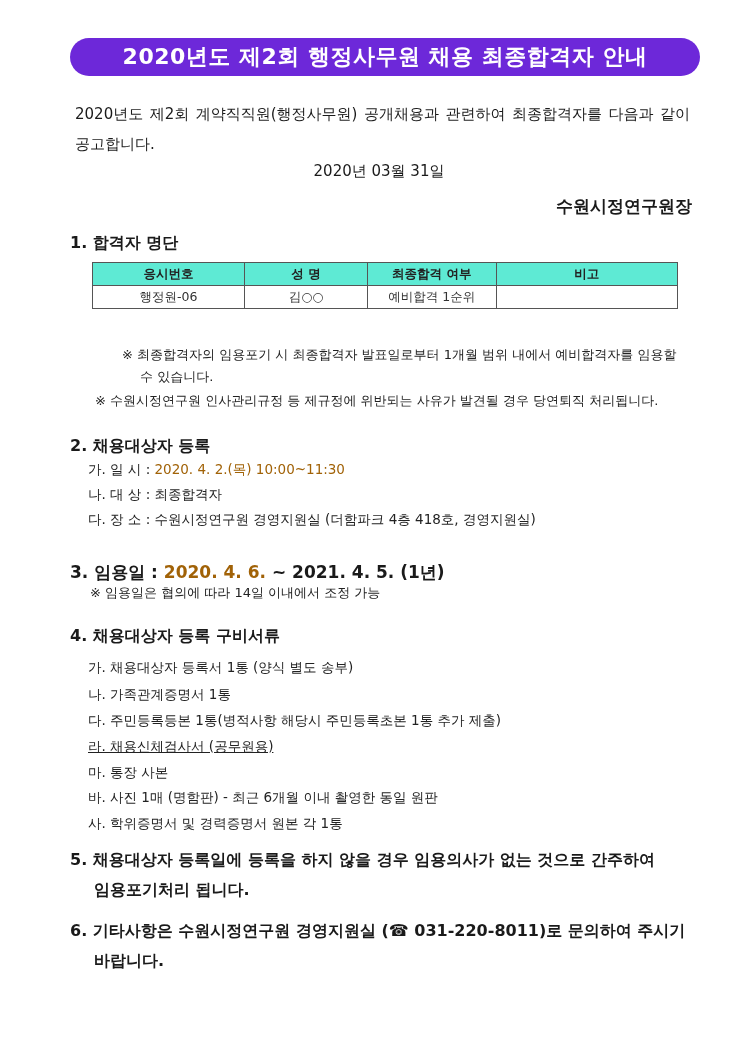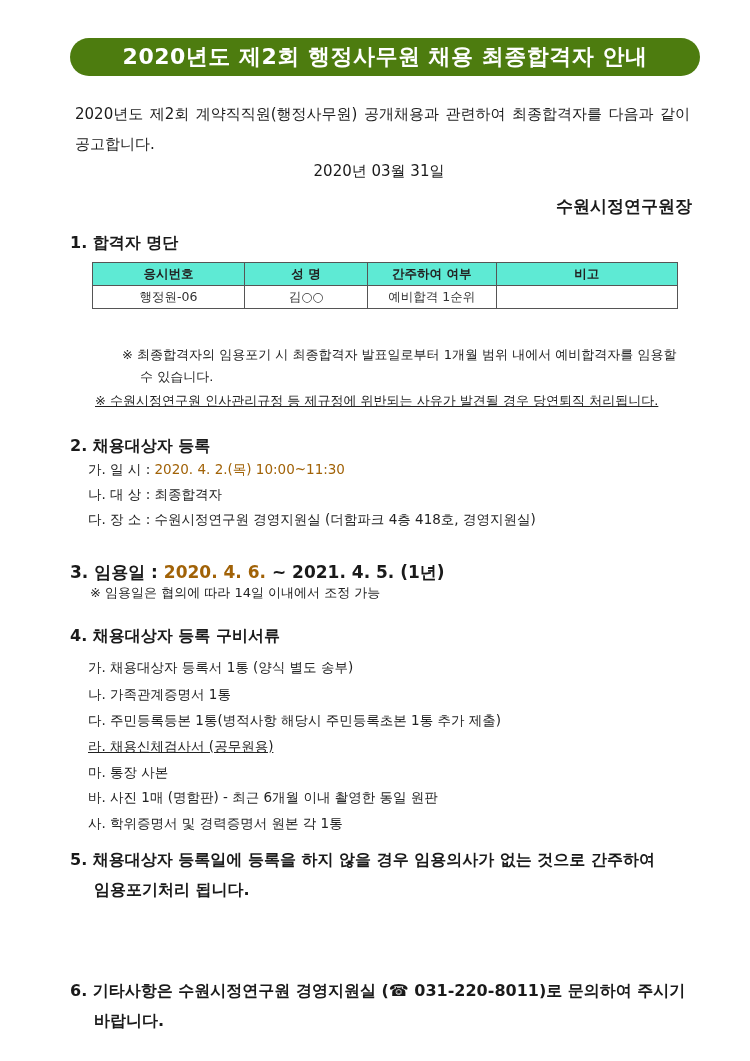--- a/index.html
+++ b/index.html
@@ -1,19 +1,19 @@
 <!DOCTYPE html>
 <html><head>
 <meta charset="utf-8">
 <style>
   html, body { margin:0; padding:0; background:#ffffff; }
   body { width:750px; height:1061px; position:relative; overflow:hidden;
          font-family:"DejaVu Sans", "Liberation Sans", sans-serif; color:#1a1a1a; }
   .title-bar { position:absolute; left:70px; top:38px; width:630px; height:38px;
-               background:#4d7c0f; border-radius:19px; color:#fff; text-align:center;
+               background:#6d28d9; border-radius:19px; color:#fff; text-align:center;
                font-weight:bold; font-size:22px; line-height:38px; letter-spacing:0.5px; }
   .intro { position:absolute; left:75px; top:99px; width:615px; font-size:15px; line-height:30px;
            text-align:justify; text-align-last:left; }
   .date { position:absolute; left:4px; width:750px; top:162px; text-align:center; font-size:15px; }
   .signer { position:absolute; right:58px; top:195px; font-size:17px; font-weight:bold; }
   .sec { position:absolute; left:70px; font-weight:bold; font-size:16px; }
   table.result { position:absolute; left:92px; top:262px; width:586px; border-collapse:collapse;
                  font-size:12.5px; color:#333; }
   table.result th, table.result td { border:1px solid #555; text-align:center; height:22px; padding:0; }
   table.result th { background:#5eead4; font-weight:bold; color:#222; }
@@ -33,39 +33,39 @@
 <div class="date">2020년 03월 31일</div>
 <div class="signer">수원시정연구원장</div>
 
 <div class="sec" style="top:233px;">1. 합격자 명단</div>
 
 <table class="result">
   <thead>
     <tr>
       <th style="width:26%">응시번호</th>
       <th style="width:21%">성  명</th>
-      <th style="width:22%">간주하여 여부</th>
+      <th style="width:22%">최종합격 여부</th>
       <th style="width:31%">비고</th>
     </tr>
   </thead>
   <tbody>
     <tr>
       <td>행정원-06</td>
       <td>김○○</td>
       <td>예비합격 1순위</td>
       <td></td>
     </tr>
   </tbody>
 </table>
 
 <div class="note" style="top:344px;margin-left:27px;">
   <div>※ 최종합격자의 임용포기 시 최종합격자 발표일로부터 1개월 범위 내에서 예비합격자를 임용할</div>
   <div class="indent">수 있습니다.</div>
 </div>
-<div class="note" style="top:390px;text-decoration:underline;">
+<div class="note" style="top:390px;">
   <div>※ 수원시정연구원 인사관리규정 등 제규정에 위반되는 사유가 발견될 경우 당연퇴직 처리됩니다.</div>
 </div>
 
 <div class="sec" style="top:436px;">2. 채용대상자 등록</div>
 <div class="item" style="top:461px;">
   <span>가. 일 시 : </span><span class="blue">2020. 4. 2.(목) 10:00~11:30</span>
 </div>
 <div class="item" style="top:486px;">
   <span>나. 대 상 : </span><span>최종합격자</span>
 </div>
@@ -85,16 +85,16 @@
 <div class="item" style="top:738px;text-decoration:underline;">라. 채용신체검사서 (공무원용)</div>
 <div class="item" style="top:764px;">마. 통장 사본</div>
 <div class="item" style="top:789px;">바. 사진 1매 (명함판) - 최근 6개월 이내 촬영한 동일 원판</div>
 <div class="item" style="top:815px;">사. 학위증명서 및 경력증명서 원본 각 1통</div>
 
 <div class="sec-wrap" style="top:845px;">
   <span>5. 채용대상자 등록일에 등록을 하지 않을 경우 임용의사가 없는 것으로 간주하여</span>
   <span class="cont">임용포기처리 됩니다.</span>
 </div>
 
-<div class="sec-wrap" style="top:976px;">
+<div class="sec-wrap" style="top:916px;">
   <span>6. 기타사항은 수원시정연구원 경영지원실 (☎ 031-220-8011)로 문의하여 주시기</span>
   <span class="cont">바랍니다.</span>
 </div>
 
 </body></html>

